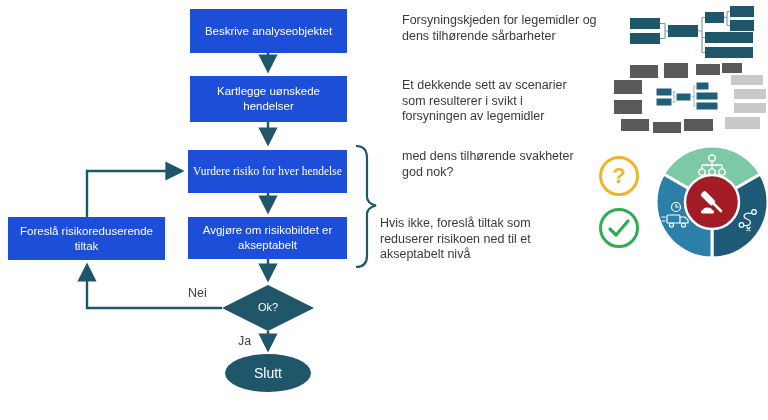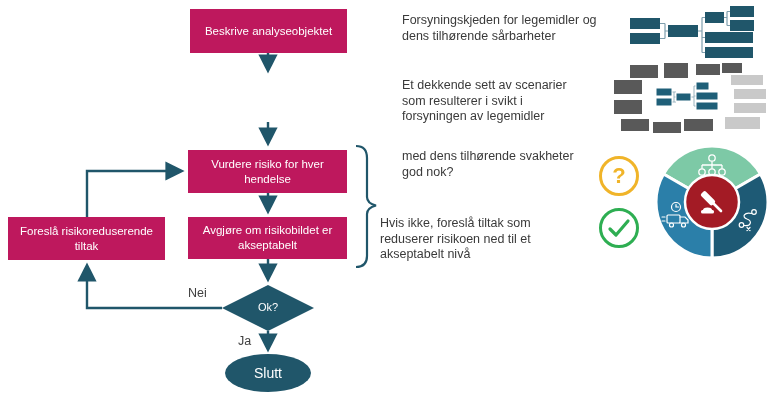--- a/index.html
+++ b/index.html
@@ -3,21 +3,21 @@
 <meta charset="utf-8">
 <style>
   html,body{margin:0;padding:0;background:#fff;}
   .canvas{
     position:relative; width:768px; height:420px; background:#ffffff;
     font-family:"Liberation Sans", sans-serif; overflow:hidden;
   }
   .layer{position:absolute; left:0; top:0;}
   
   .fbox{
-    position:absolute; background:#be185d; color:#ffffff;
+    position:absolute; background:#1d4ed8; color:#ffffff;
     display:flex; align-items:center; justify-content:center;
     text-align:center; font-size:11.5px; line-height:1.3;
     padding:2px 4px; box-sizing:border-box;
   }
   .shape-label{
     position:absolute; color:#ffffff; text-align:center;
     font-size:11px;
   }
   .edge-label{
     position:absolute; color:#404040; font-size:12.5px;
@@ -53,21 +53,22 @@
       <polyline points="222,308 87,308 87,266" marker-end="url(#ah)"></polyline>
       <polyline points="87,217 87,171 181,171" marker-end="url(#ah)"></polyline>
       <path d="M 356 146 C 364 146 367 151 367 158 L 367 197 C 367 202 370 204 376 205.5
                C 370 207 367 209 367 214 L 367 256 C 367 263 364 267 356 267" stroke-width="2.2"></path>
     </g>
     <polygon points="268,285 314,308 268,331 222,308" fill="#20566a"></polygon>
     <ellipse cx="268" cy="373" rx="43" ry="19" fill="#20566a"></ellipse>
   </svg>
 
   <div class="fbox" style="left:190px; top:9px;  width:157px; height:44px;">Beskrive analyseobjektet</div>
-  <div class="fbox" style="left:188px; top:150px; width:159px; height:43px;">Vurdere risiko for hver hendelse</div>
+  <div class="fbox" style="left:190px; top:76px; width:157px; height:46px;">Kartlegge uønskede hendelser</div>
+  <div class="fbox" style="left:188px; top:150px; width:159px; height:43px;font-family:Liberation Serif, serif;">Vurdere risiko for hver hendelse</div>
   <div class="fbox" style="left:188px; top:217px; width:159px; height:42px;">Avgjøre om risikobildet er akseptabelt</div>
   <div class="fbox" style="left:8px; top:217px; width:157px; height:43px;">Foreslå risikoreduserende tiltak</div>
 
   <div class="shape-label" style="left:246px; top:301px; width:44px;">Ok?</div>
   <div class="shape-label" style="left:226px; top:365px; width:84px; font-size:14px;">Slutt</div>
   <div class="edge-label" style="left:188px; top:286px;">Nei</div>
   <div class="edge-label" style="left:238px; top:334px;">Ja</div>
 
   <div class="ann" style="left:402px; top:13px;">
     <div>Forsyningskjeden for legemidler og</div>

